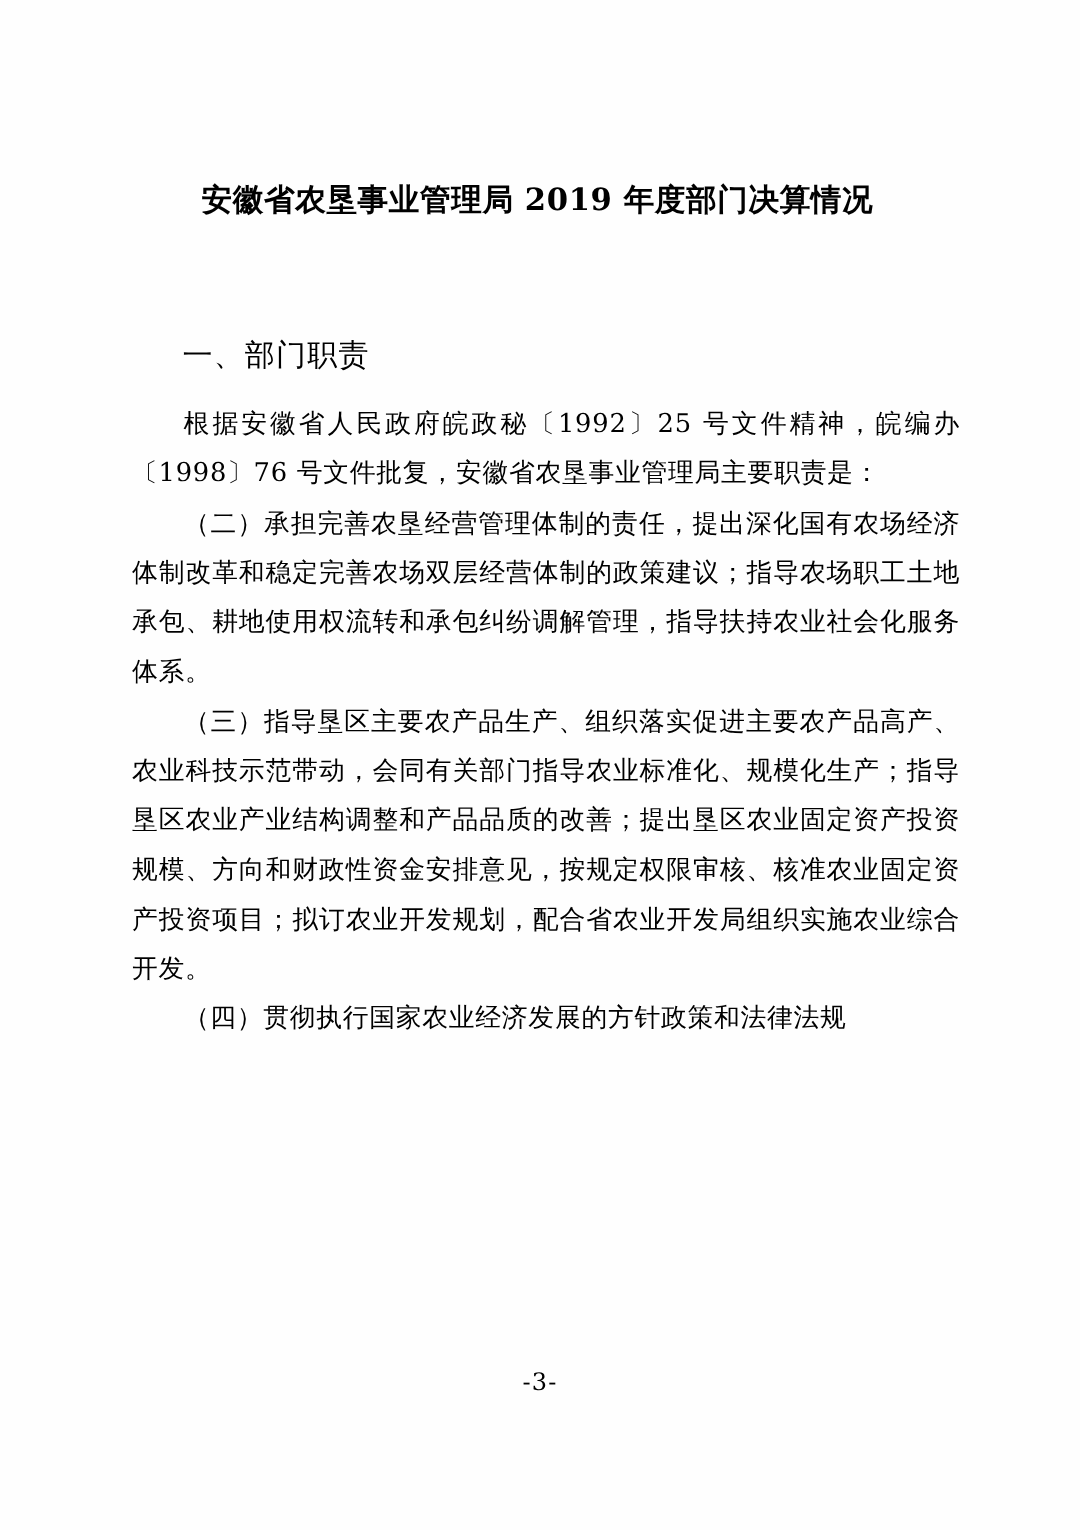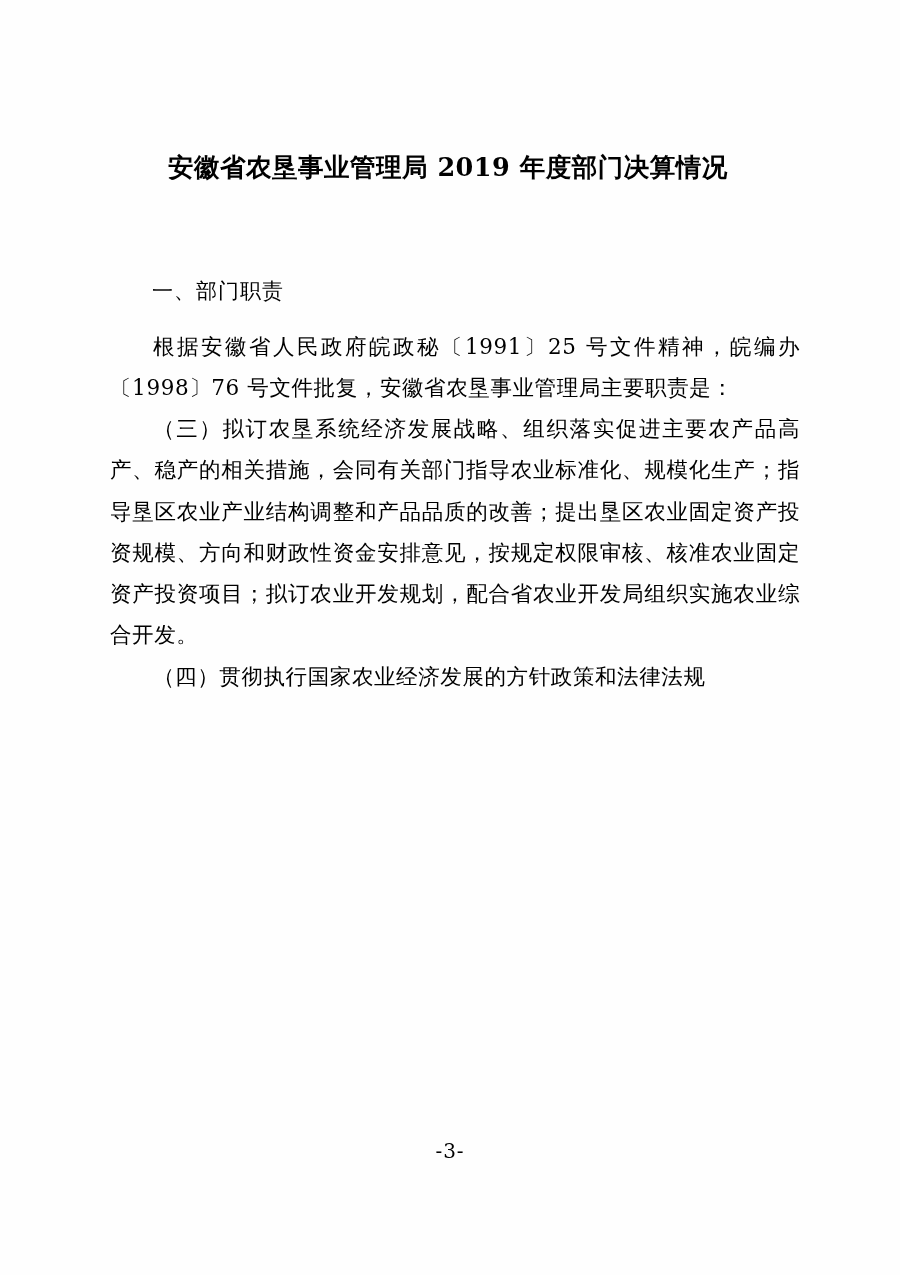--- a/index.html
+++ b/index.html
@@ -34,21 +34,21 @@
     font-size: 25.5px;
     font-weight: bold;
     letter-spacing: 0.5px;
     text-align: left;
     padding-left: 58px;
     line-height: 1.4;
     font-family: "DejaVu Serif", "Liberation Serif", serif;
   }
   .section-heading {
     margin-top: 86px;
-    font-size: 21px;
+    font-size: 25px;
     line-height: 1.9;
     letter-spacing: 1px;
     text-indent: 42px;
   }
   p.body-para {
     font-size: 21.5px;
     line-height: 1.92;
     letter-spacing: 0.6px;
     margin: 0;
     text-align: justify;
@@ -71,24 +71,25 @@
 </head>
 <body>
 
 <div class="page">
   <div class="content">
 
     <div class="doc-title">安徽省农垦事业管理局 2019 年度部门决算情况</div>
 
     <div class="section-heading">一、部门职责</div>
 
-    <p class="body-para first">根据安徽省人民政府皖政秘〔1991〕25 号文件精神，皖编办〔1998〕76 号文件批复，安徽省农垦事业管理局主要职责是：</p>
+    <p class="body-para first">根据安徽省人民政府皖政秘〔1992〕25 号文件精神，皖编办〔1998〕76 号文件批复，安徽省农垦事业管理局主要职责是：</p>
 
 
+    <p class="body-para">（二）承担完善农垦经营管理体制的责任，提出深化国有农场经济体制改革和稳定完善农场双层经营体制的政策建议；指导农场职工土地承包、耕地使用权流转和承包纠纷调解管理，指导扶持农业社会化服务体系。</p>
 
-    <p class="body-para">（三）拟订农垦系统经济发展战略、组织落实促进主要农产品高产、稳产的相关措施，会同有关部门指导农业标准化、规模化生产；指导垦区农业产业结构调整和产品品质的改善；提出垦区农业固定资产投资规模、方向和财政性资金安排意见，按规定权限审核、核准农业固定资产投资项目；拟订农业开发规划，配合省农业开发局组织实施农业综合开发。</p>
+    <p class="body-para">（三）指导垦区主要农产品生产、组织落实促进主要农产品高产、农业科技示范带动，会同有关部门指导农业标准化、规模化生产；指导垦区农业产业结构调整和产品品质的改善；提出垦区农业固定资产投资规模、方向和财政性资金安排意见，按规定权限审核、核准农业固定资产投资项目；拟订农业开发规划，配合省农业开发局组织实施农业综合开发。</p>
 
     <p class="body-para">（四）贯彻执行国家农业经济发展的方针政策和法律法规</p>
 
   </div>
 
   <div class="page-number">-3-</div>
 </div>
 
 </body></html>

